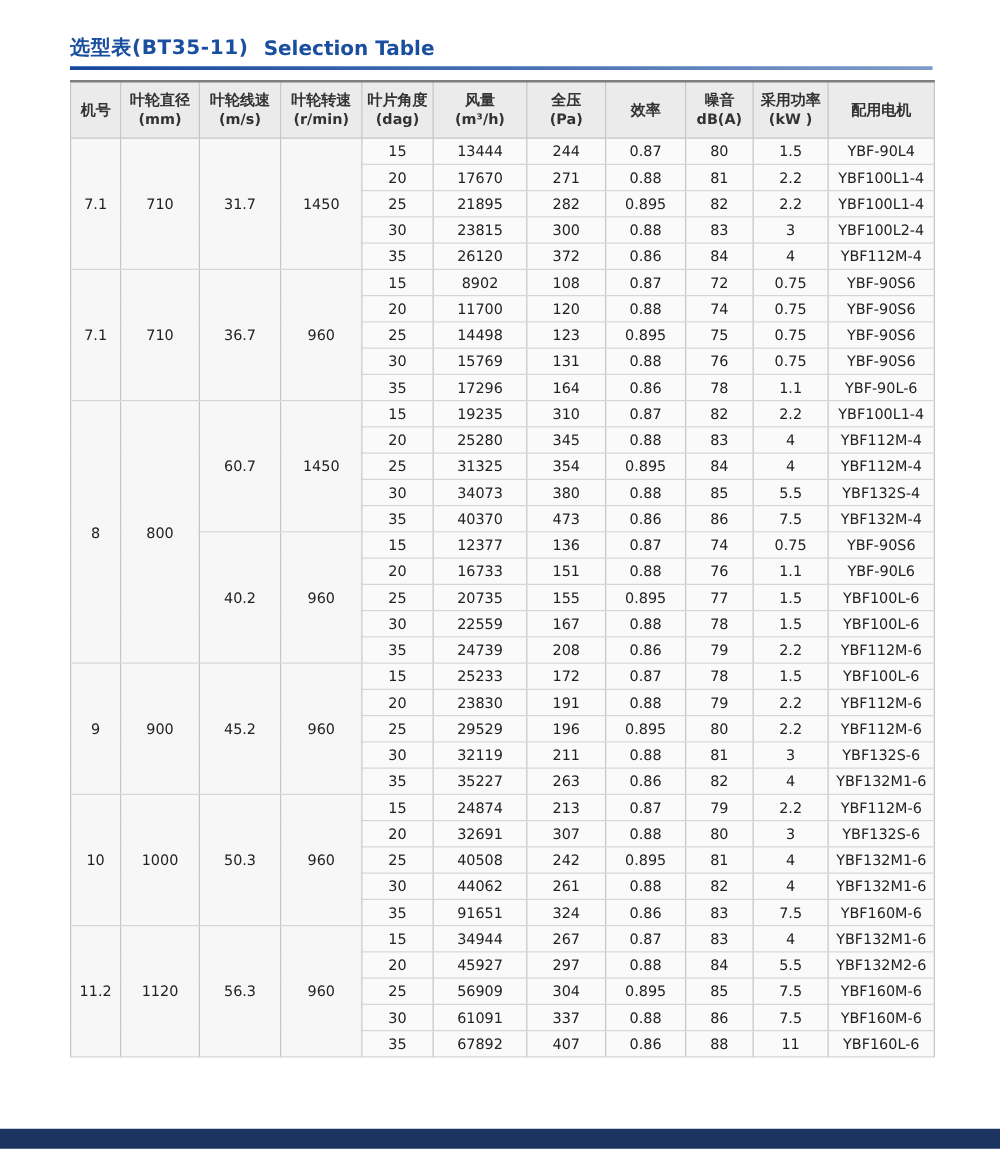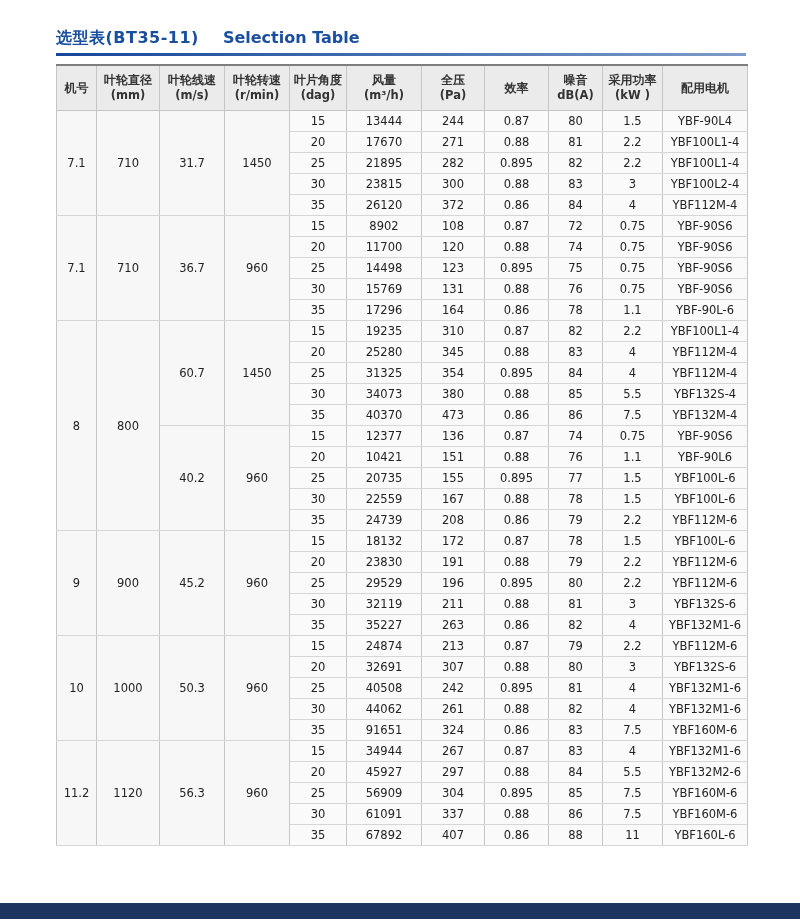--- a/index.html
+++ b/index.html
@@ -3,21 +3,21 @@
 <meta charset="utf-8">
 <style>
   html,body{margin:0;padding:0;}
   body{
     width:800px;height:922px;position:relative;background:#ffffff;overflow:hidden;
     font-family:"DejaVu Sans","Liberation Sans",sans-serif;
     -webkit-font-smoothing:antialiased;
   }
   .page{position:absolute;left:0;top:0;width:800px;height:922px;}
   .title-wrap{position:absolute;left:56px;top:28px;width:690px;}
-  .title-line{display:flex;align-items:flex-start;gap:24px;}
+  .title-line{display:flex;align-items:center;gap:12px;}
   .title-zh{font-size:16px;font-weight:bold;color:#1a4fa0;letter-spacing:0.5px;}
   .title-en{font-size:16px;font-weight:bold;color:#1a4fa0;}
   .title-rule{margin-top:4px;height:3px;width:100%;
     background:linear-gradient(to right,#16479c,#4a74b4 55%,#7e9cc9);}
   .tbl-wrap{position:absolute;left:56px;top:64px;border-radius:12px;}
   table{
     border-collapse:collapse;table-layout:fixed;width:692px;
     border:1px solid #b4b4b4;border-top:2px solid #7e7e7e;
   }
   th{
@@ -267,21 +267,21 @@
             <td>15</td>
             <td>12377</td>
             <td>136</td>
             <td>0.87</td>
             <td>74</td>
             <td>0.75</td>
             <td>YBF-90S6</td>
           </tr>
           <tr>
             <td>20</td>
-            <td>10421</td>
+            <td>16733</td>
             <td>151</td>
             <td>0.88</td>
             <td>76</td>
             <td>1.1</td>
             <td>YBF-90L6</td>
           </tr>
           <tr>
             <td>25</td>
             <td>20735</td>
             <td>155</td>
@@ -307,21 +307,21 @@
             <td>79</td>
             <td>2.2</td>
             <td>YBF112M-6</td>
           </tr>
           <tr class="group-start">
             <td rowspan="5" class="span-cell">9</td>
             <td rowspan="5" class="span-cell">900</td>
             <td rowspan="5" class="span-cell">45.2</td>
             <td rowspan="5" class="span-cell">960</td>
             <td>15</td>
-            <td>18132</td>
+            <td>25233</td>
             <td>172</td>
             <td>0.87</td>
             <td>78</td>
             <td>1.5</td>
             <td>YBF100L-6</td>
           </tr>
           <tr>
             <td>20</td>
             <td>23830</td>
             <td>191</td>

